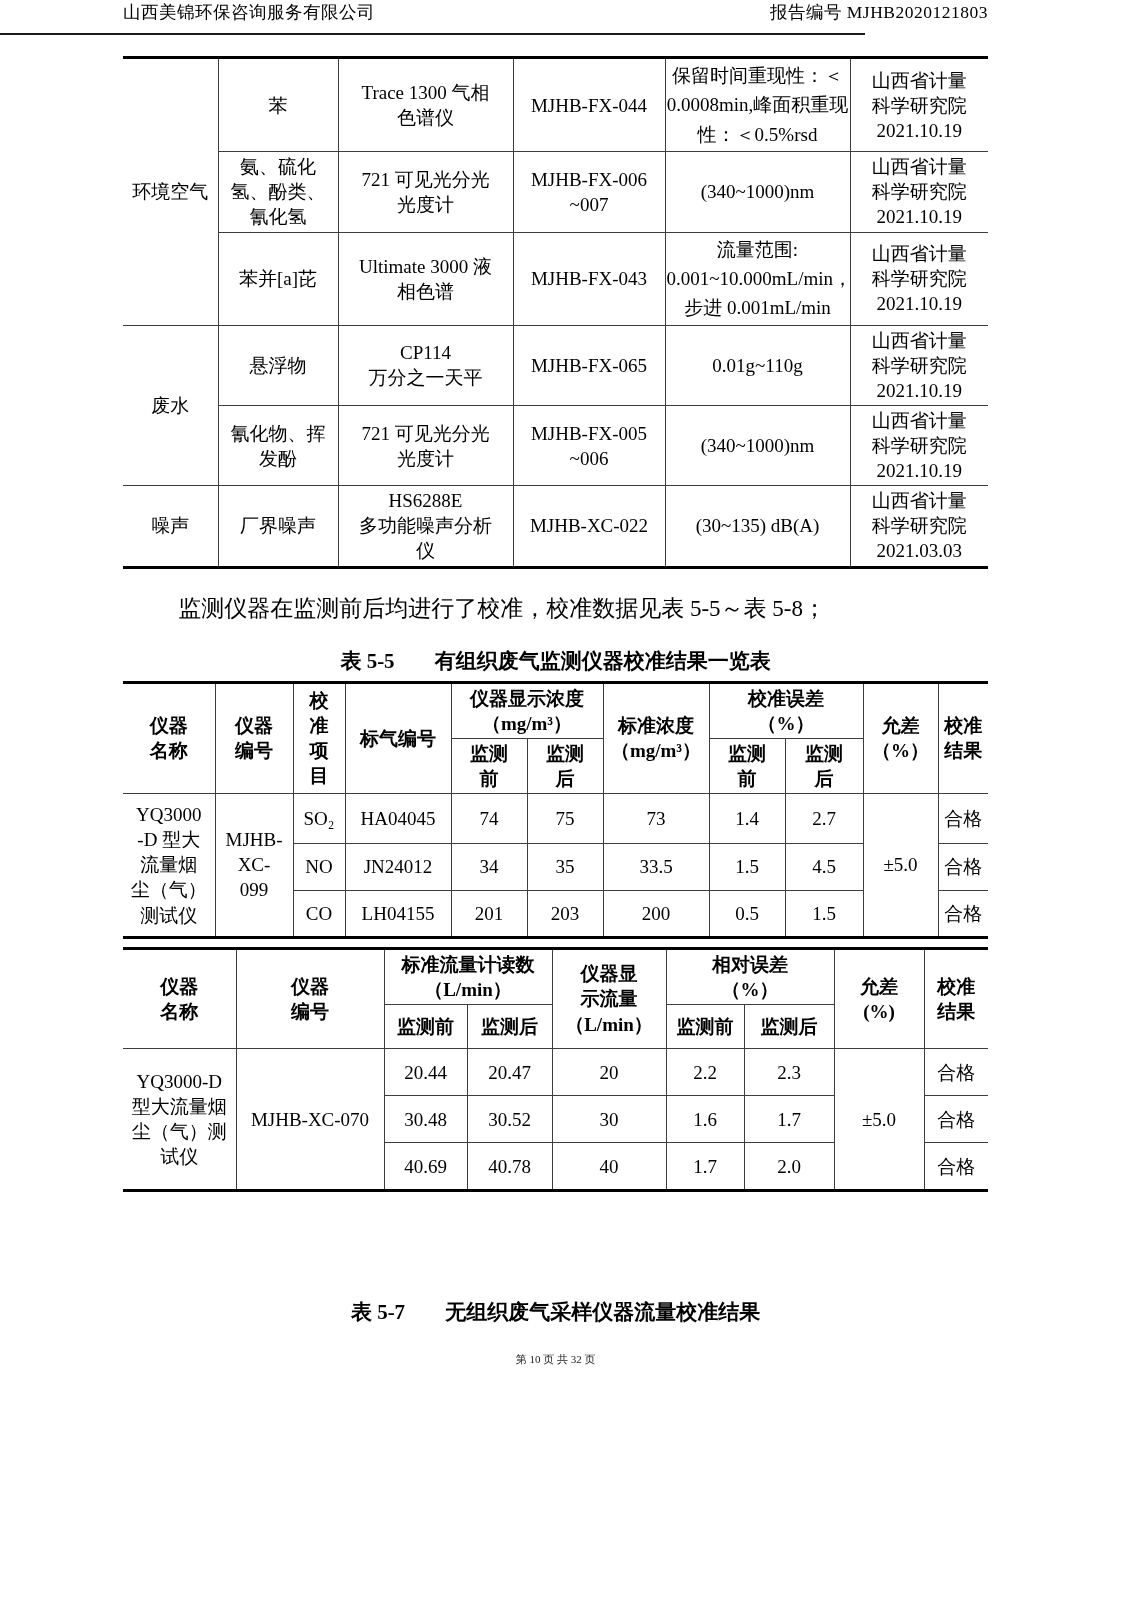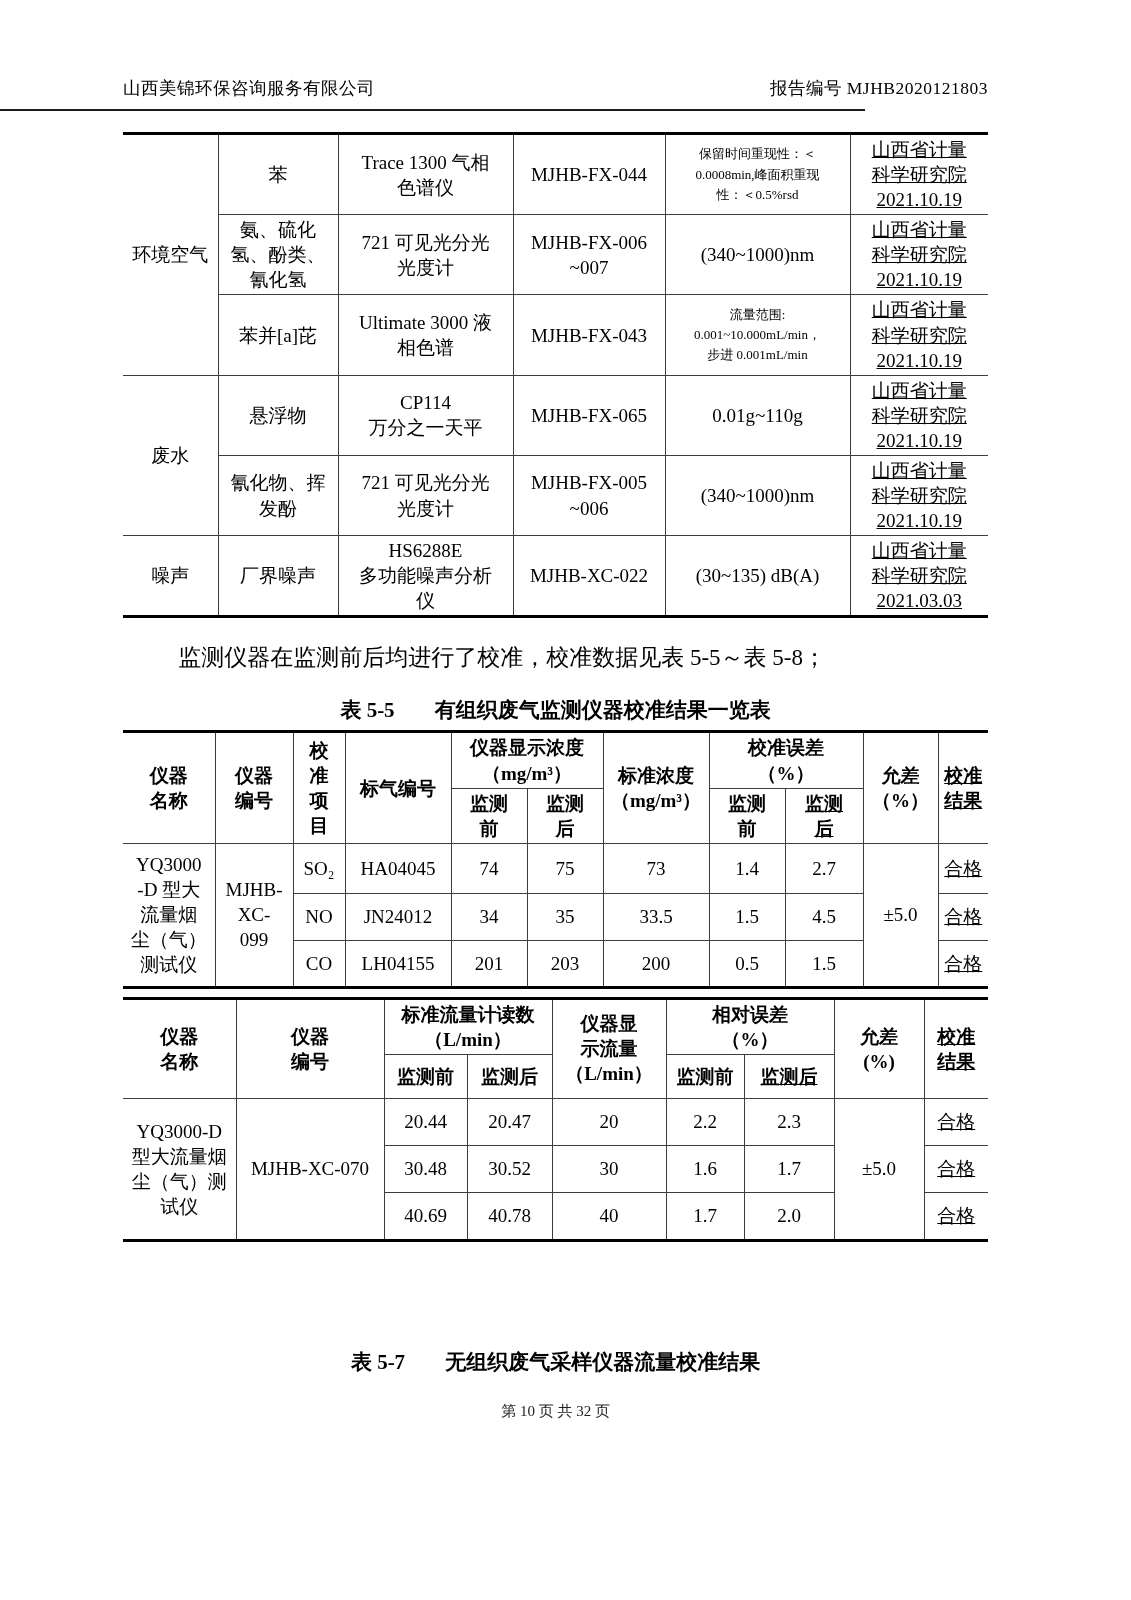--- a/index.html
+++ b/index.html
@@ -14,21 +14,20 @@
     overflow: hidden;
     box-sizing: border-box;
   }
   .content { width: 865px; margin-left: 123px; }
 
   
   .pg-header {
     display: flex;
     justify-content: space-between;
     align-items: flex-end;
-    margin-top: 76px;
     font-size: 17.5px;
     letter-spacing: 0.5px;
   }
   .pg-rule { border: none; border-top: 2px solid #1c1c1c; margin: 9px 0 0 0; }
 
   
   table {
     border-collapse: collapse;
     table-layout: fixed;
     width: 865px;
@@ -40,22 +39,22 @@
     border: 1px solid #3d3d3d;
     text-align: center;
     vertical-align: middle;
     white-space: pre-line;
     font-size: 19px;
     line-height: 1.32;
     padding: 2px 1px;
     overflow: hidden;
   }
   tr > td:first-child { border-left: none; }
-  tr > td:last-child  { border-right: none; text-decoration: underline; }
-  .small-cell { font-size: 13px; line-height: 1.55; }
+  tr > td:last-child  { border-right: none; }
+  .small-cell { font-size: 19px; line-height: 1.55; }
   .hdr td { font-weight: bold; }
 
   
   .para {
     margin-top: 24px;
     font-size: 23px;
     line-height: 1.35;
     text-indent: 2.4em;
   }
   .caption {
@@ -67,21 +66,21 @@
   .caption .cap-title { margin-left: 40px; }
   .cap-55 { }
   .cap-56 { margin-top: 22px; }
   .cap-57 { margin-top: 106px; }
   .tbl-1  { margin-top: 21px; }
   .tbl-55 { margin-top: 6px; }
   .tbl-56 { margin-top: 8px; }
   .pg-footer {
     margin-top: 26px;
     text-align: center;
-    font-size: 15px;
+    font-size: 11px;
     color: #222;
   }
 </style>
 </head>
 <body>
 
 <div class="page">
 
   <div class="content pg-header">
     <span>山西美锦环保咨询服务有限公司</span>

